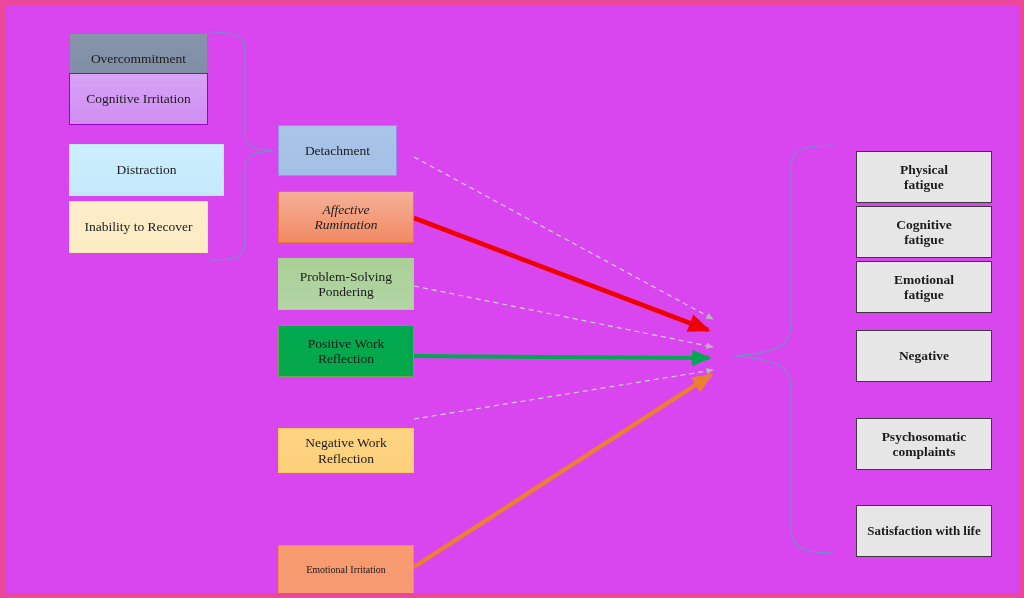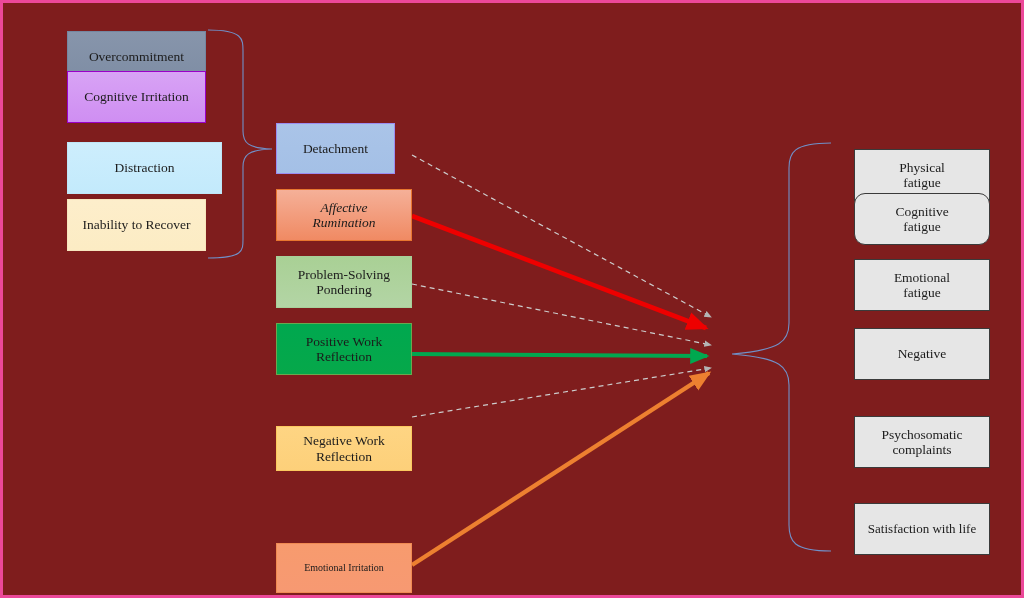--- a/index.html
+++ b/index.html
@@ -1,22 +1,22 @@
 <!DOCTYPE html>
 <html><head>
 <meta charset="utf-8">
 <title>Work Rumination Model Diagram</title>
 <style>
   html,body{margin:0;padding:0;background:#ffffff;}
   body{font-family:"Liberation Serif", serif;}
   #canvas{
     position:relative;
     width:1024px;height:598px;
-    background:#7f1d1d;
-    border:3px solid #ec4899;
+    background:#d946ef;
+    border:5px solid #ec4899;
     box-sizing:border-box;
     overflow:hidden;
     padding-left:33px;
   }
   #svg-layer{position:absolute;left:0;top:0;width:1024px;height:598px;}
   .node{
     position:absolute;
     box-sizing:border-box;
     display:flex;align-items:center;justify-content:center;
     text-align:center;
@@ -93,23 +93,24 @@
     border:1.4px solid #f08a52;
     font-size:10px;
   }
 
   
   .outcome{
     left:851px;width:136px;height:52px;
     background:#e6e6e6;
     border:1.6px solid #3a3a3a;
     font-size:13.5px;
+    font-weight:bold;
   }
   .n-physical{top:146px;}
-  .n-cogfatigue{top:190px;border-radius:11px;}
+  .n-cogfatigue{top:201px;}
   .n-emofatigue{top:256px;}
   .n-burnout{top:325px;}
   .n-psychosomatic{top:413px;}
   .n-satisfaction{top:500px;font-size:13px;}
 </style>
 </head>
 <body>
 
 <div id="canvas">
 

